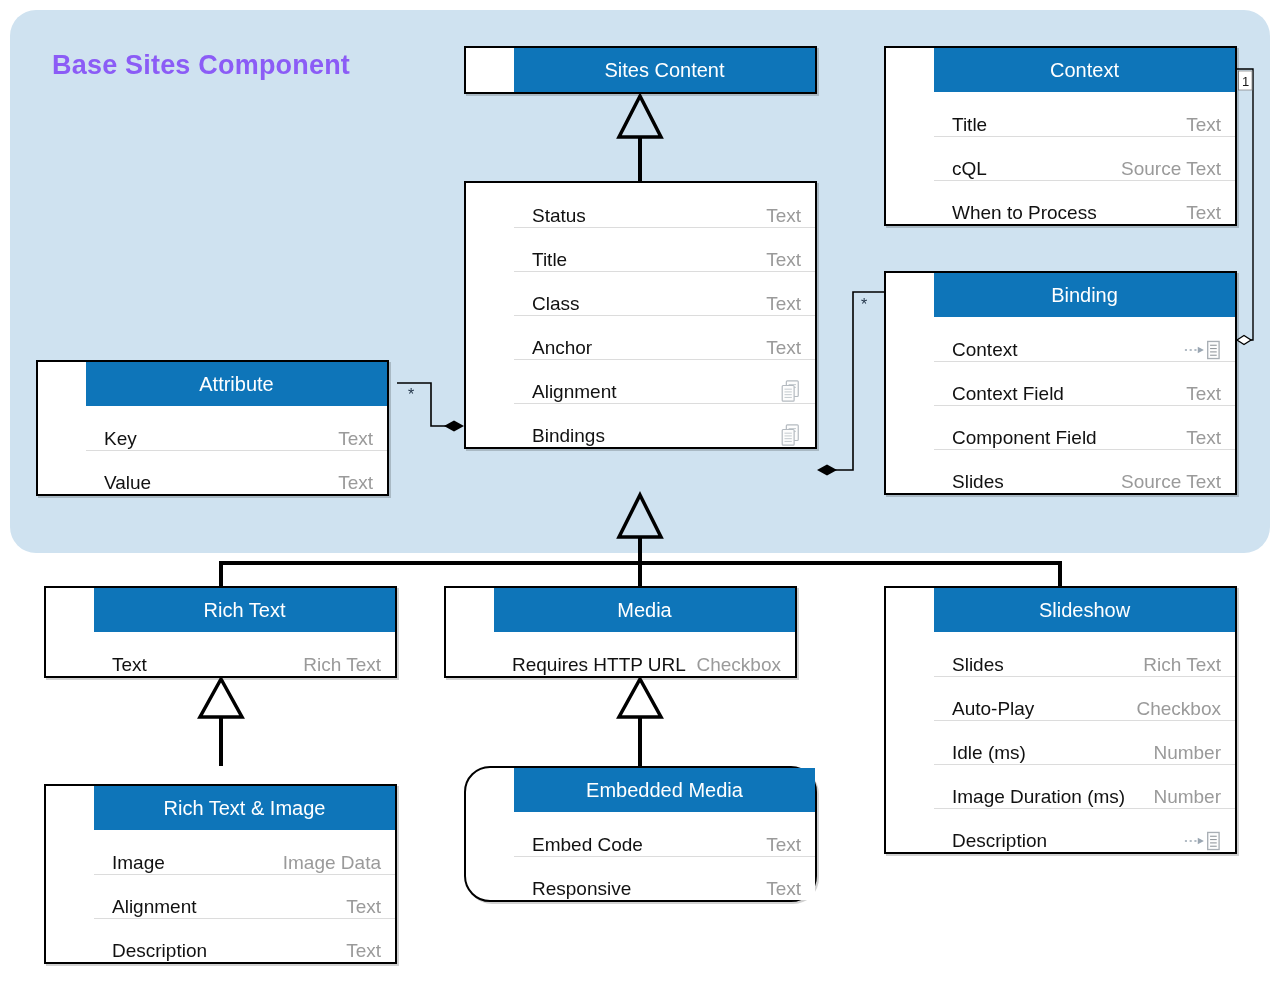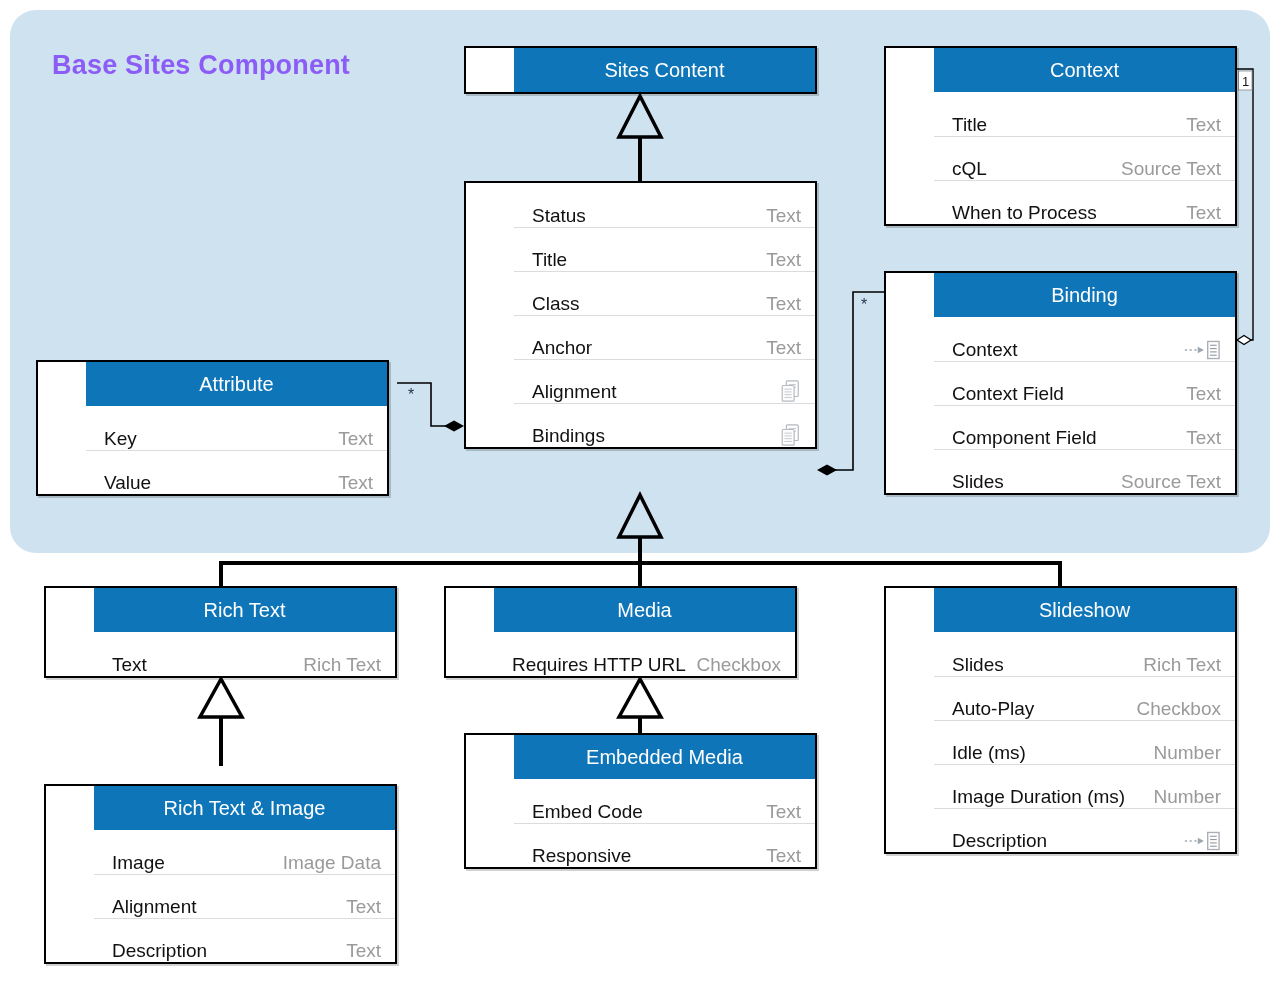--- a/index.html
+++ b/index.html
@@ -40,21 +40,21 @@
   
   .e-sites-content{left:464px;top:46px;}
   .e-context{left:884px;top:46px;}
   .e-sites-component{left:464px;top:181px;}
   .e-attribute{left:36px;top:360px;}
   .e-binding{left:884px;top:271px;}
   .e-rich-text{left:44px;top:586px;}
   .e-media{left:444px;top:586px;}
   .e-slideshow{left:884px;top:586px;}
   .e-rich-text-image{left:44px;top:784px;}
-  .e-embedded-media{left:464px;top:733px;}
+  .e-embedded-media{left:464px;top:766px;border-radius:26px;}
 </style>
 </head>
 <body>
 
 <div class="canvas">
 
   <div class="panel"></div>
 
   <div class="diagram-title">Base Sites Component</div>
 

